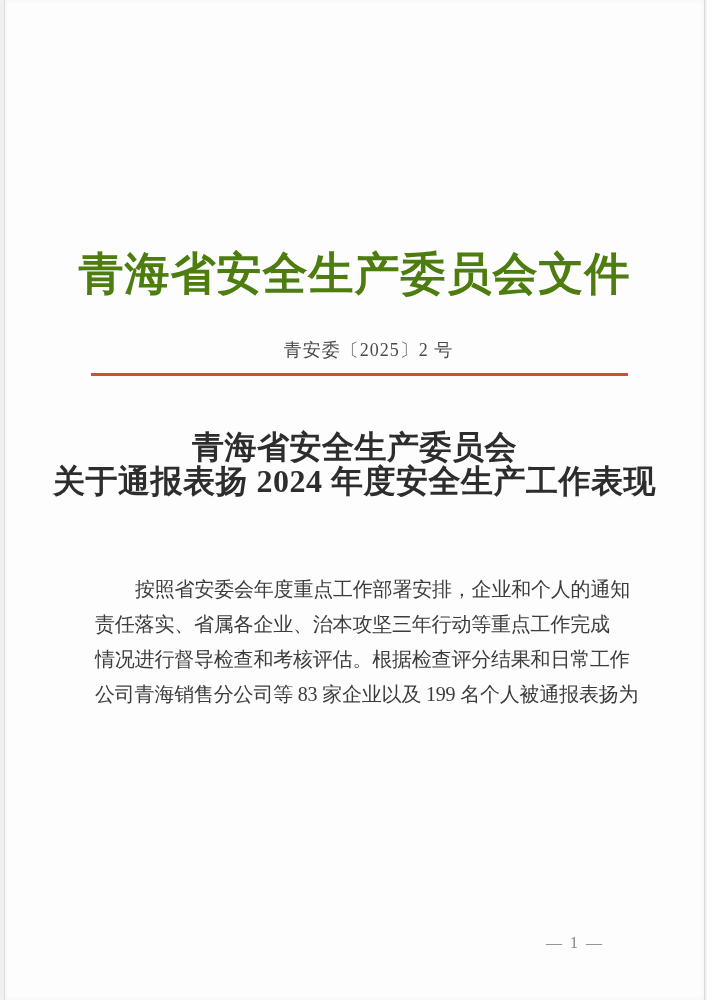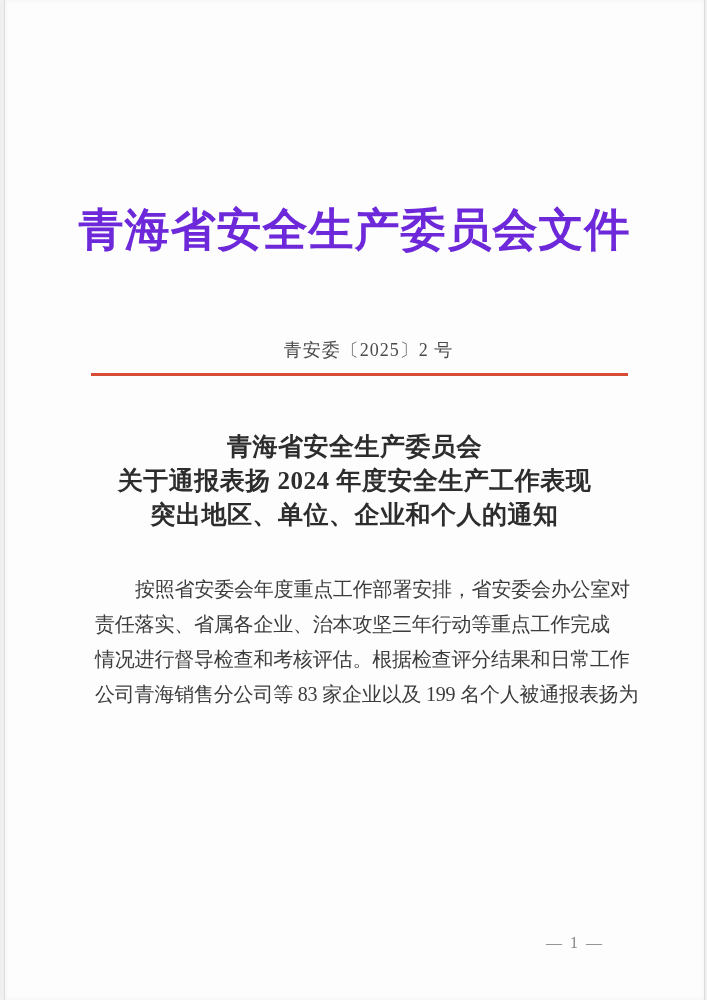--- a/index.html
+++ b/index.html
@@ -47,21 +47,21 @@
     left: 86px;
     width: 537px;
     top: 373px;
     height: 3px;
   }
   .doc-title {
     position: absolute;
     left: 0; right: 0;
     top: 430px;
     text-align: center;
-    font-size: 25px;
+    font-size: 32px;
     font-weight: bold;
     color: #2d2d2d;
     line-height: 34px;
     letter-spacing: 0.5px;
   }
   .body-block {
     position: absolute;
     left: 90px;
     width: 540px;
     top: 572px;
@@ -81,34 +81,33 @@
     font-size: 16px;
     color: #848484;
     letter-spacing: 2px;
   }
 </style>
 </head>
 <body>
 
 <div class="page">
 
-  <div class="header-title" style="color:#6d28d9;">青海省安全生产委员会文件</div>
+  <div class="header-title" style="color:#4d7c0f;margin-top:44px;">青海省安全生产委员会文件</div>
 
   <div class="doc-number">青安委〔2025〕2 号</div>
 
   <div class="red-rule" style="background:#d64c34;"></div>
 
   <div class="doc-title">
     <div>青海省安全生产委员会</div>
     <div>关于通报表扬 2024 年度安全生产工作表现</div>
-    <div>突出地区、单位、企业和个人的通知</div>
   </div>
 
   <div class="body-block">
-    <div class="indent">按照省安委会年度重点工作部署安排，省安委会办公室对</div>
+    <div class="indent">按照省安委会年度重点工作部署安排，企业和个人的通知</div>
     <div>责任落实、省属各企业、治本攻坚三年行动等重点工作完成</div>
     <div>情况进行督导检查和考核评估。根据检查评分结果和日常工作</div>
     <div>公司青海销售分公司等 83 家企业以及 199 名个人被通报表扬为</div>
   </div>
 
   <div class="page-number">— 1 —</div>
 
 </div>
 
 </body></html>

